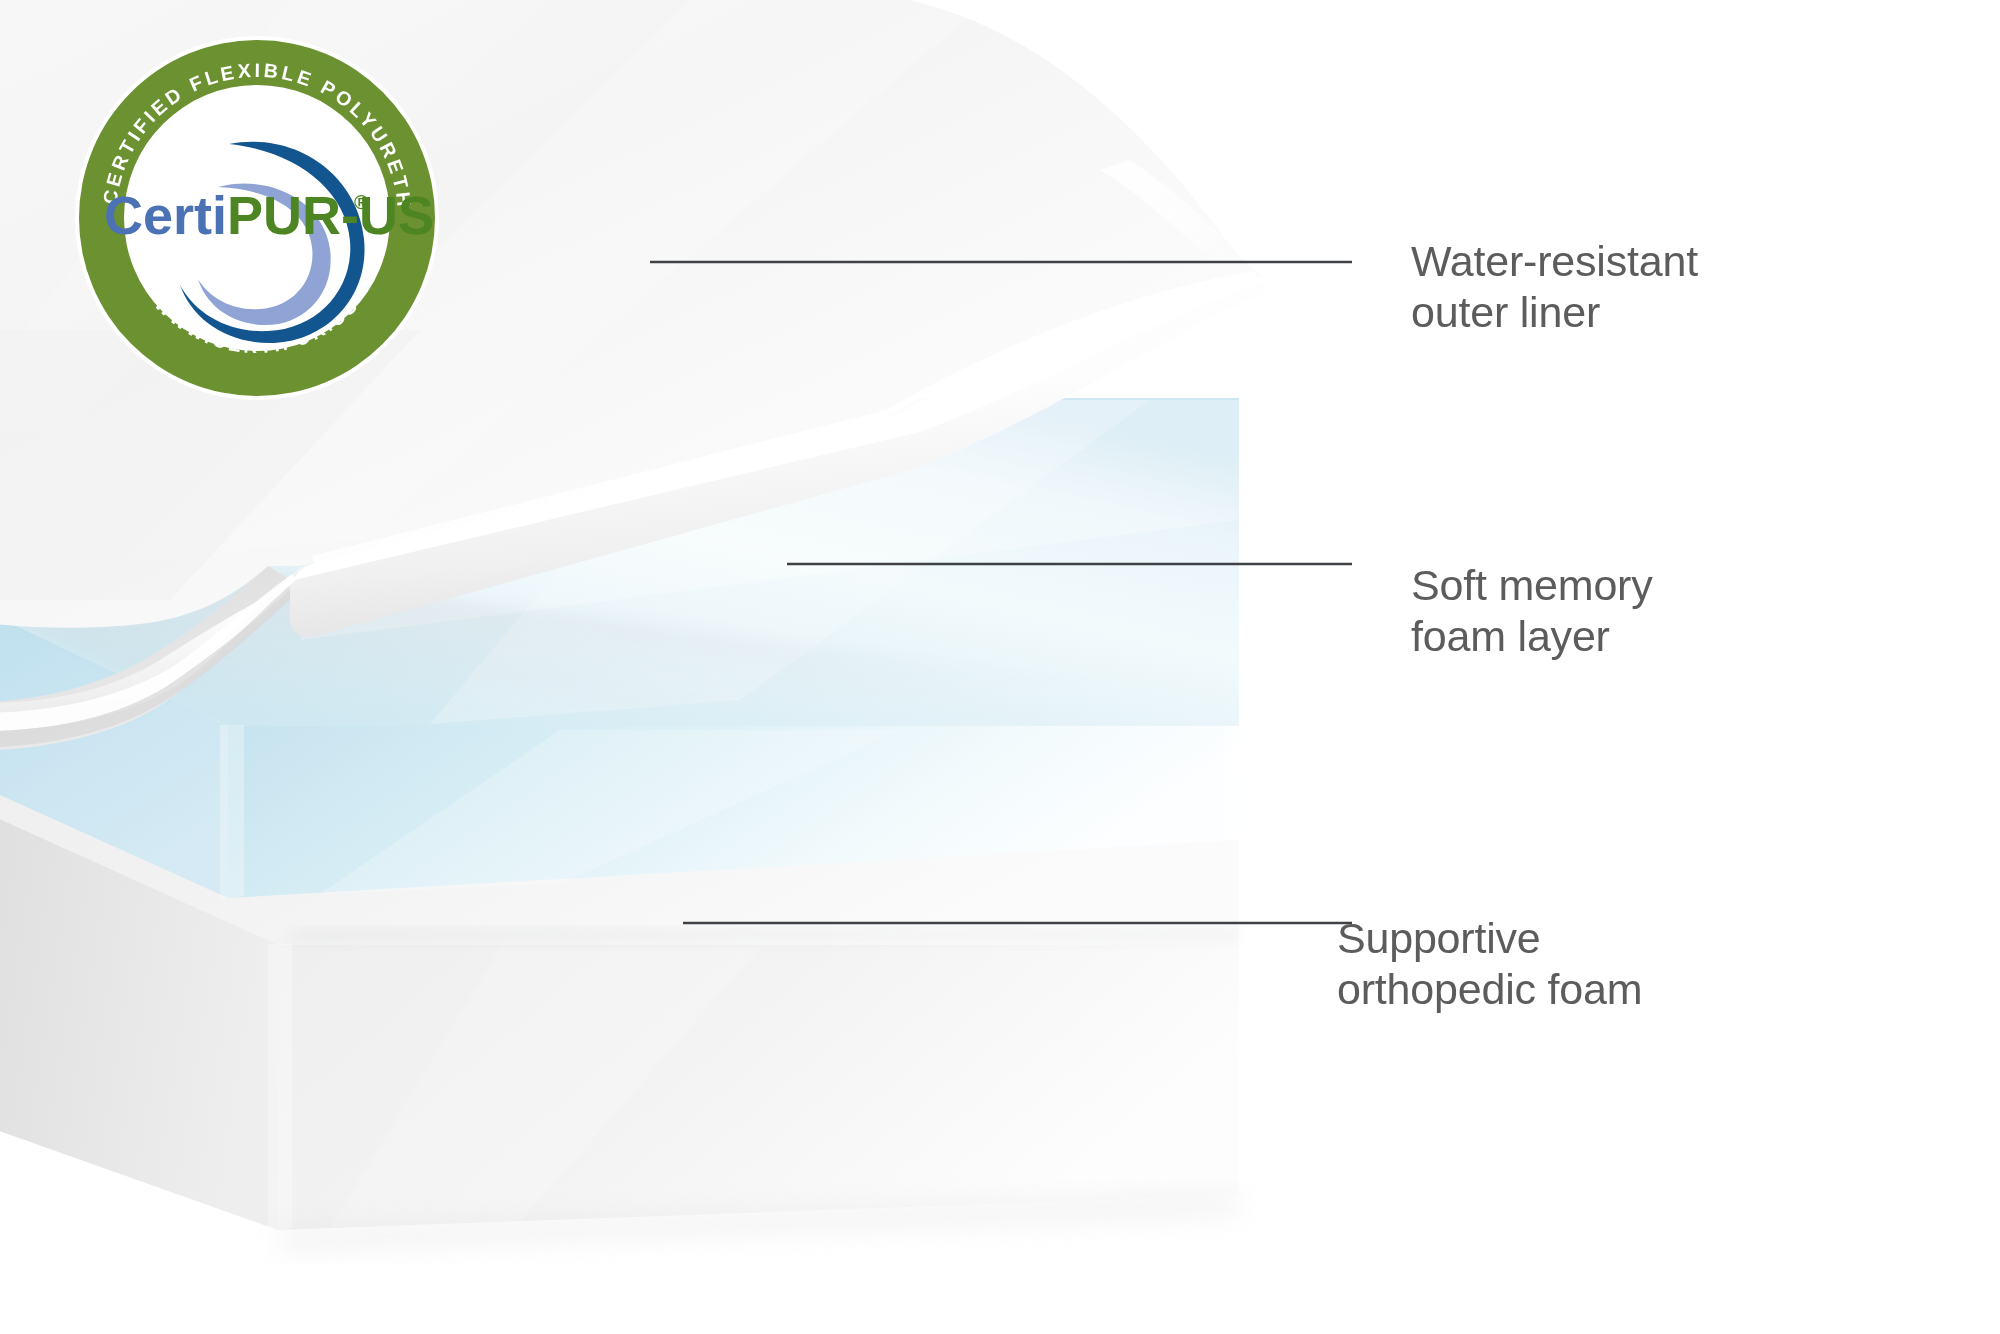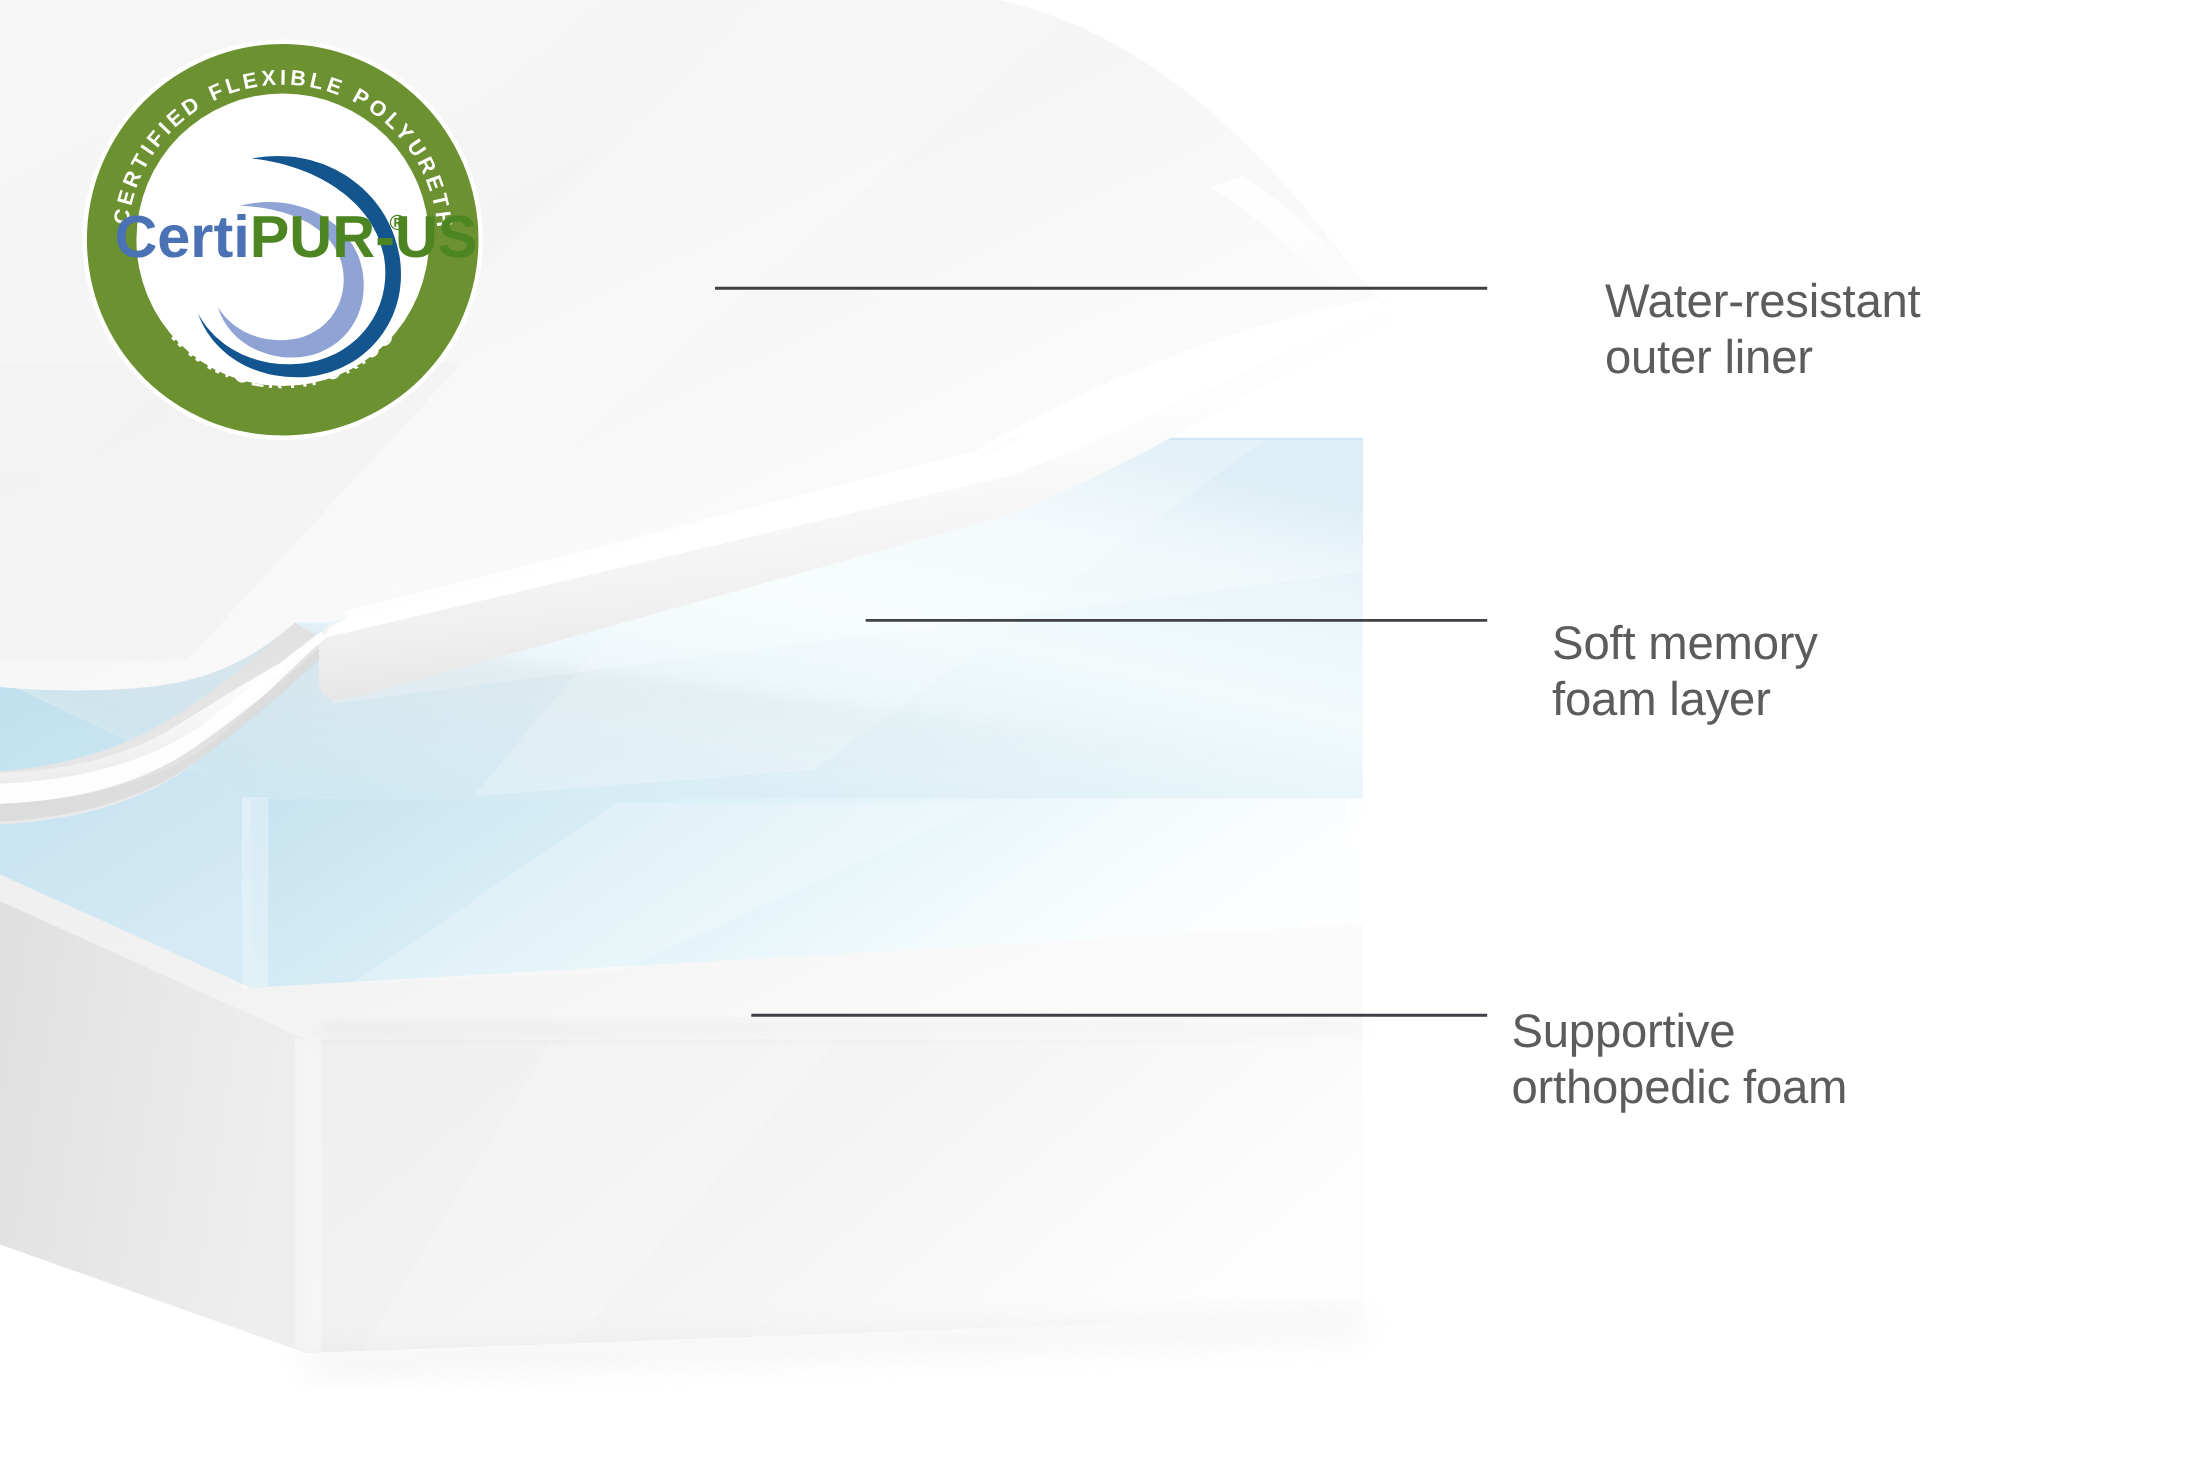--- a/index.html
+++ b/index.html
@@ -28,23 +28,23 @@
   .label-group {
     position: absolute;
     font-family: "Liberation Sans", sans-serif;
     font-size: 43px;
     line-height: 1.18;
     font-weight: 400;
     color: #5c5c5c;
     letter-spacing: -0.2px;
     white-space: pre-line;
   }
-  #label-1 { left: 1411px; top: 249px; margin-left: 48px; }
+  #label-1 { left: 1411px; top: 236px; }
   #label-2 { left: 1411px; top: 560px; }
-  #label-3 { left: 1374px; top: 913px; }
+  #label-3 { left: 1337px; top: 913px; }
   #logo-wrap {
     position: absolute;
     left: 66px;
     top: 27px;
     width: 382px;
     height: 382px;
   }
 </style>
 </head>
 <body>

